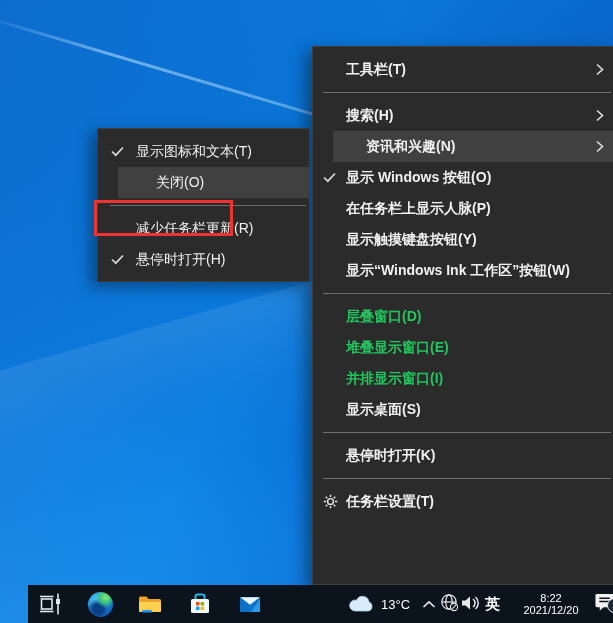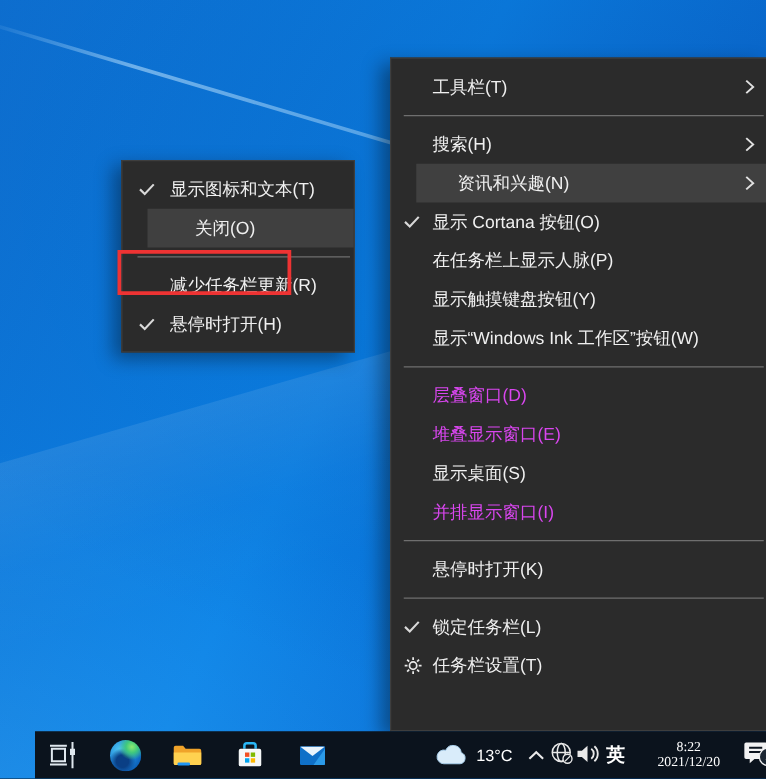--- a/index.html
+++ b/index.html
@@ -20,25 +20,25 @@
     position:absolute;left:-40px;top:382px;width:780px;height:150px;
     transform:rotate(-16deg);transform-origin:left top;pointer-events:none;
     background:linear-gradient(to bottom,rgba(255,255,255,0.09),rgba(255,255,255,0.02) 55%,transparent);
   }
   
   .menu{
     position:absolute;background:#2b2b2b;border:1px solid #3e3e3e;box-sizing:border-box;
     padding:7px 0 6px 0;color:#f0f0f0;font-size:14px;
     box-shadow:-7px 5px 14px rgba(0,0,0,0.38);
   }
-  #main-menu{left:312px;top:46px;width:301px;height:539px;border-right:0;}
-  #sub-menu{left:97px;top:128px;width:187px;}
+  #main-menu{left:312px;top:46px;width:301px;height:539px;border-right:0;font-weight:bold;}
+  #sub-menu{left:97px;top:128px;width:213px;}
   .menu-item{height:31px;display:flex;align-items:center;cursor:default;}
   .menu-item.highlighted{background:#404040;margin-left:20px;}
-  .menu-item.disabled{color:#d946ef;}
+  .menu-item.disabled{color:#22c55e;}
   .gutter{display:flex;align-items:center;flex:0 0 auto;}
   #main-menu .gutter{width:33px;padding-left:10px;box-sizing:border-box;}
   #sub-menu  .gutter{width:38px;padding-left:13px;box-sizing:border-box;}
   .label{flex:1 1 auto;white-space:nowrap;overflow:hidden;}
   .arrow{flex:0 0 auto;margin-right:9px;display:flex;align-items:center;}
   .menu-sep{height:1px;background:#6f6f6f;}
   #main-menu .menu-sep{margin:7px 2px 7px 10px;}
   #sub-menu  .menu-sep{margin:7px 3px 7px 12px;}
   .icon{display:inline-flex;align-items:center;justify-content:center;line-height:0;}
   
@@ -58,21 +58,21 @@
       radial-gradient(circle at 70% 22%, #8ce96f 0%, #3fc87e 18%, rgba(63,200,126,0) 40%),
       radial-gradient(circle at 40% 68%, #0a3f85 0%, #0a3f85 22%, rgba(10,63,133,0) 46%),
       radial-gradient(circle at 32% 32%, #52c9f2 0%, #1b84da 48%, #0d61b8 78%, #0a4f9e 100%);}
   #tray{position:absolute;left:0;top:0;width:100%;height:100%;color:#fff;}
   .tray-btn{position:absolute;top:0;height:100%;display:flex;align-items:center;background:none;border:0;padding:0;color:#fff;cursor:default;}
   #weather-widget{left:320px;gap:7px;font-size:13px;}
   #hidden-icons{left:394px;}
   #network{left:412px;}
   #volume{left:433px;}
   #ime{left:457px;font-size:15px;font-weight:600;}
-  #clock{left:487px;width:72px;flex-direction:column;justify-content:center;font-size:11px;line-height:12.5px;text-align:center;font-family:Liberation Serif, serif;}
+  #clock{left:487px;width:72px;flex-direction:column;justify-content:center;font-size:11px;line-height:12.5px;text-align:center;}
   #notif{left:566px;width:32px;}
   #notif .badge{
     position:absolute;left:13px;top:13px;width:13px;height:13px;border-radius:50%;
     background:#1c2733;border:1.5px solid #f2f2f2;color:#fff;font-size:9px;
     display:flex;align-items:center;justify-content:center;line-height:1;}
 </style>
 </head>
 <body>
 
 <div id="screen">
@@ -115,21 +115,21 @@
         </span>
       </div>
       <div class="menu-item">
         <span class="gutter">
           <span class="icon">
             <svg width="13" height="11" viewBox="0 0 13 11">
               <polyline points="1,5.5 4.8,9.2 12,1.5" fill="none" stroke="#d8d8d8" stroke-width="1.7"></polyline>
             </svg>
           </span>
         </span>
-        <span class="label">显示 Cortana 按钮(O)</span>
+        <span class="label">显示 Windows 按钮(O)</span>
       </div>
       <div class="menu-item">
         <span class="gutter"></span>
         <span class="label">在任务栏上显示人脉(P)</span>
       </div>
       <div class="menu-item">
         <span class="gutter"></span>
         <span class="label">显示触摸键盘按钮(Y)</span>
       </div>
       <div class="menu-item">
@@ -138,44 +138,34 @@
       </div>
       <div class="menu-sep"></div>
       <div class="menu-item disabled">
         <span class="gutter"></span>
         <span class="label">层叠窗口(D)</span>
       </div>
       <div class="menu-item disabled">
         <span class="gutter"></span>
         <span class="label">堆叠显示窗口(E)</span>
       </div>
+      <div class="menu-item disabled">
+        <span class="gutter"></span>
+        <span class="label">并排显示窗口(I)</span>
+      </div>
       <div class="menu-item">
         <span class="gutter"></span>
         <span class="label">显示桌面(S)</span>
       </div>
-      <div class="menu-item disabled">
-        <span class="gutter"></span>
-        <span class="label">并排显示窗口(I)</span>
-      </div>
       <div class="menu-sep"></div>
       <div class="menu-item">
         <span class="gutter"></span>
         <span class="label">悬停时打开(K)</span>
       </div>
       <div class="menu-sep"></div>
-      <div class="menu-item">
-        <span class="gutter">
-          <span class="icon">
-            <svg width="13" height="11" viewBox="0 0 13 11">
-              <polyline points="1,5.5 4.8,9.2 12,1.5" fill="none" stroke="#d8d8d8" stroke-width="1.7"></polyline>
-            </svg>
-          </span>
-        </span>
-        <span class="label">锁定任务栏(L)</span>
-      </div>
       <div class="menu-item">
         <span class="gutter">
           <span class="icon">
             <svg width="15" height="15" viewBox="0 0 16 16">
               <g stroke="#e8e8e8" stroke-width="1.5" fill="none">
                 <circle cx="8" cy="8" r="3.1"></circle>
                 <path d="M8 .8V3.2M8 12.8V15.2M.8 8H3.2M12.8 8H15.2M2.9 2.9L4.6 4.6M11.4 11.4L13.1 13.1M13.1 2.9L11.4 4.6M4.6 11.4L2.9 13.1"></path>
               </g>
             </svg>
           </span>

